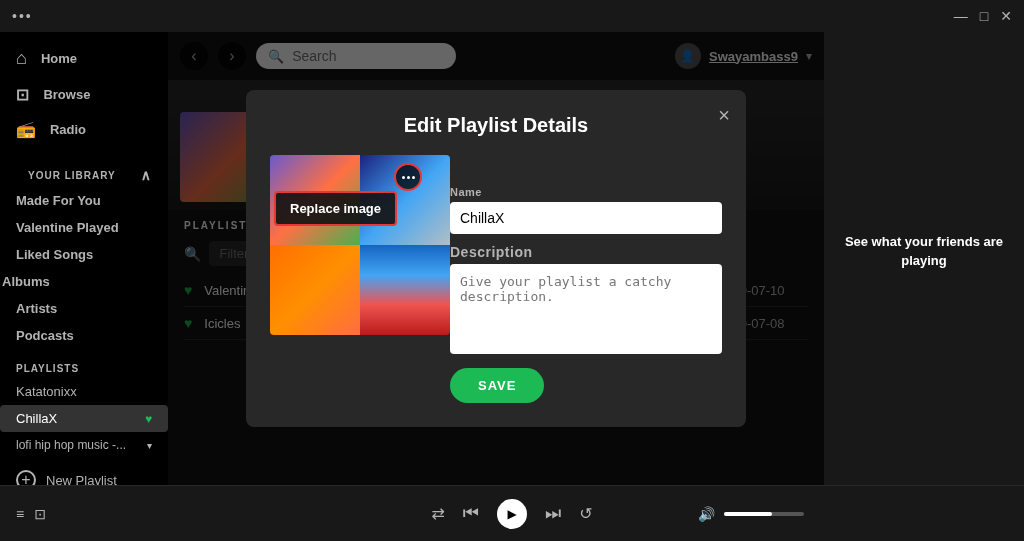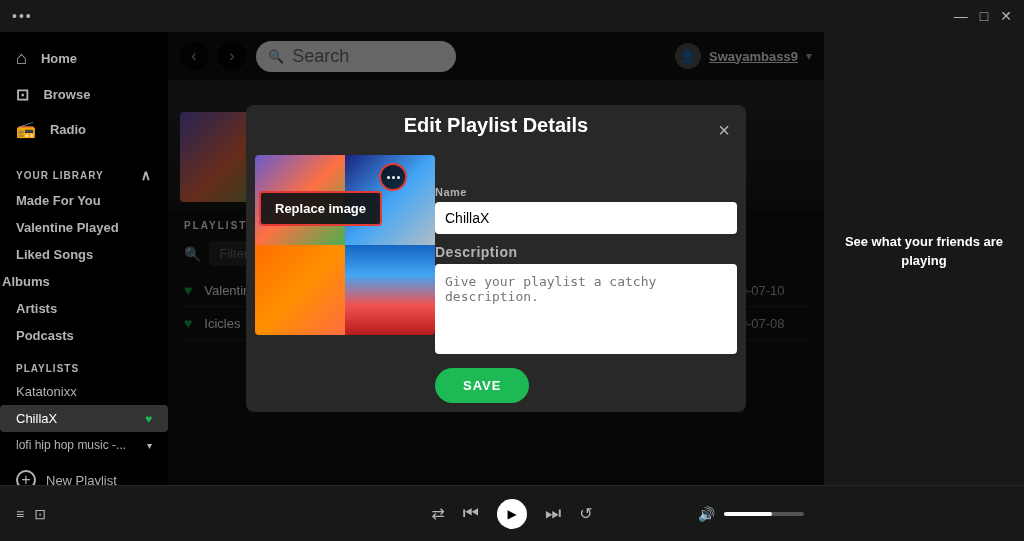--- a/index.html
+++ b/index.html
@@ -42,21 +42,21 @@
         <div style="display:flex; align-items:center; gap:14px; padding:8px 16px; color:#b3b3b3; font-size:13px; font-weight:600; cursor:pointer;">
           <span style="font-size:16px;">⊡</span>
           <span>Browse</span>
         </div>
         <div style="display:flex; align-items:center; gap:14px; padding:8px 16px; color:#b3b3b3; font-size:13px; font-weight:600; cursor:pointer;">
           <span style="font-size:16px;">📻</span>
           <span>Radio</span>
         </div>
       </div>
 
-      <div style="padding:12px 16px 4px; font-size:10px; font-weight:700; letter-spacing:1px; color:#b3b3b3; display:flex; justify-content:space-between; align-items:center;">
+      <div style="padding:12px 16px 4px; font-size:10px; font-weight:700; letter-spacing:1px; color:#b3b3b3; display:flex; justify-content:space-between; align-items:center;margin-left:12px;">
         <span>YOUR LIBRARY</span>
         <span style="font-size:14px; cursor:pointer;">∧</span>
       </div>
       <div style="padding:6px 16px; font-size:13px; color:#b3b3b3; cursor:pointer; font-weight:600;">
         <span>Made For You</span>
       </div>
       <div style="padding:6px 16px; font-size:13px; color:#b3b3b3; cursor:pointer; font-weight:600;">
         <span>Valentine Played</span>
       </div>
       <div style="padding:6px 16px; font-size:13px; color:#b3b3b3; cursor:pointer; font-weight:600;">
@@ -96,21 +96,21 @@
 
       <div style="height:48px; background:#121212; display:flex; align-items:center; padding:0 12px; gap:10px; flex-shrink:0;">
         <div style="width:28px; height:28px; border-radius:50%; background:rgba(0,0,0,0.7); display:flex; align-items:center; justify-content:center; color:#b3b3b3; cursor:pointer; font-size:16px;">
           ‹
         </div>
         <div style="width:28px; height:28px; border-radius:50%; background:rgba(0,0,0,0.7); display:flex; align-items:center; justify-content:center; color:#b3b3b3; cursor:pointer; font-size:16px;">
           ›
         </div>
         <div style="display:flex; align-items:center; background:#fff; border-radius:20px; padding:5px 12px; gap:8px; width:200px;">
           <span style="color:#555; font-size:13px;">🔍</span>
-          <input type="text" placeholder="Search" style="border: none; outline: none; background: transparent; font-size: 18px; color: rgb(0, 0, 0); width: 100%;">
+          <input type="text" placeholder="Search" style="border: none; outline: none; background: transparent; font-size: 14px; color: rgb(0, 0, 0); width: 100%;">
         </div>
         <div style="margin-left:auto; display:flex; align-items:center; gap:8px;">
           <span style="width:26px; height:26px; border-radius:50%; background:#555; display:flex; align-items:center; justify-content:center; font-size:12px;">👤</span>
           <span style="font-size:13px; font-weight:700; cursor:pointer;text-decoration:underline;">Swayambass9</span>
           <span style="color:#b3b3b3; font-size:12px; cursor:pointer;">▾</span>
         </div>
       </div>
 
       <div style="flex:1; overflow-y:auto; position:relative; background:#121212;">
 
@@ -136,21 +136,21 @@
           <div style="display:flex; align-items:center; padding:8px 0; border-bottom:1px solid #282828; gap:12px;">
             <span style="color:#1db954; font-size:14px;">♥</span>
             <span style="flex:1; font-size:13px; color:#fff;">Icicles</span>
             <span style="flex:1; font-size:13px; color:#b3b3b3;">G Mills, Chris Mazue...</span>
             <span style="font-size:13px; color:#b3b3b3; width:90px;">2020-07-08</span>
           </div>
         </div>
       </div>
 
       <div style="position:absolute; top:0; left:0; right:0; bottom:0; background:rgba(0,0,0,0.6); display:flex; align-items:center; justify-content:center; z-index:100;">
-        <div style="background:#282828; border-radius:8px; width:500px; padding:9px; position:relative;">
+        <div style="background:#282828; border-radius:8px; width:500px; padding:24px; position:relative;">
           <div style="font-size:20px; font-weight:700; text-align:center; margin-bottom:18px; color:#fff;">Edit Playlist Details</div>
           <button style="position:absolute; top:14px; right:16px; color:#b3b3b3; font-size:20px; cursor:pointer; background:none; border:none;">×</button>
 
           <div style="display:flex; gap:20px;">
 
             <div style="width:160px; flex-shrink:0; position:relative;">
               <div style="display:grid; grid-template-columns:1fr 1fr; grid-template-rows:1fr 1fr; width:180px; height:180px; border-radius:4px; overflow:hidden; position:relative;">
                 <div style="background:linear-gradient(135deg, #6a5acd, #ff7043, #4caf50);"></div>
                 <div style="background:linear-gradient(135deg, #1a237e, #42a5f5, #b0bec5);"></div>
                 <div style="background:linear-gradient(135deg, #ff6f00, #ff8f00, #ff6e40);"></div>

